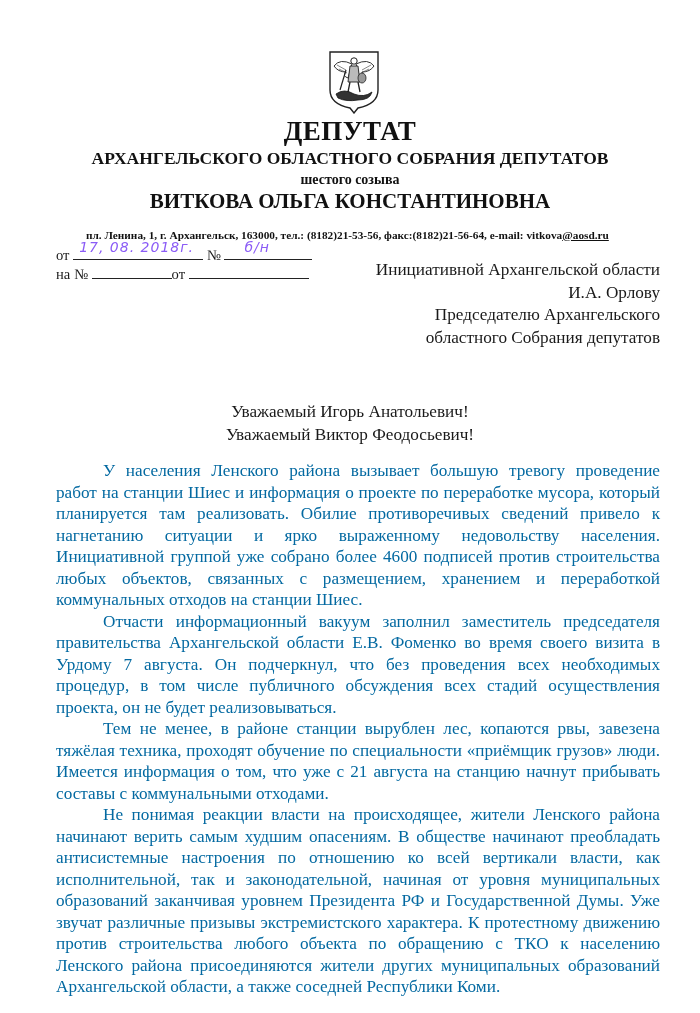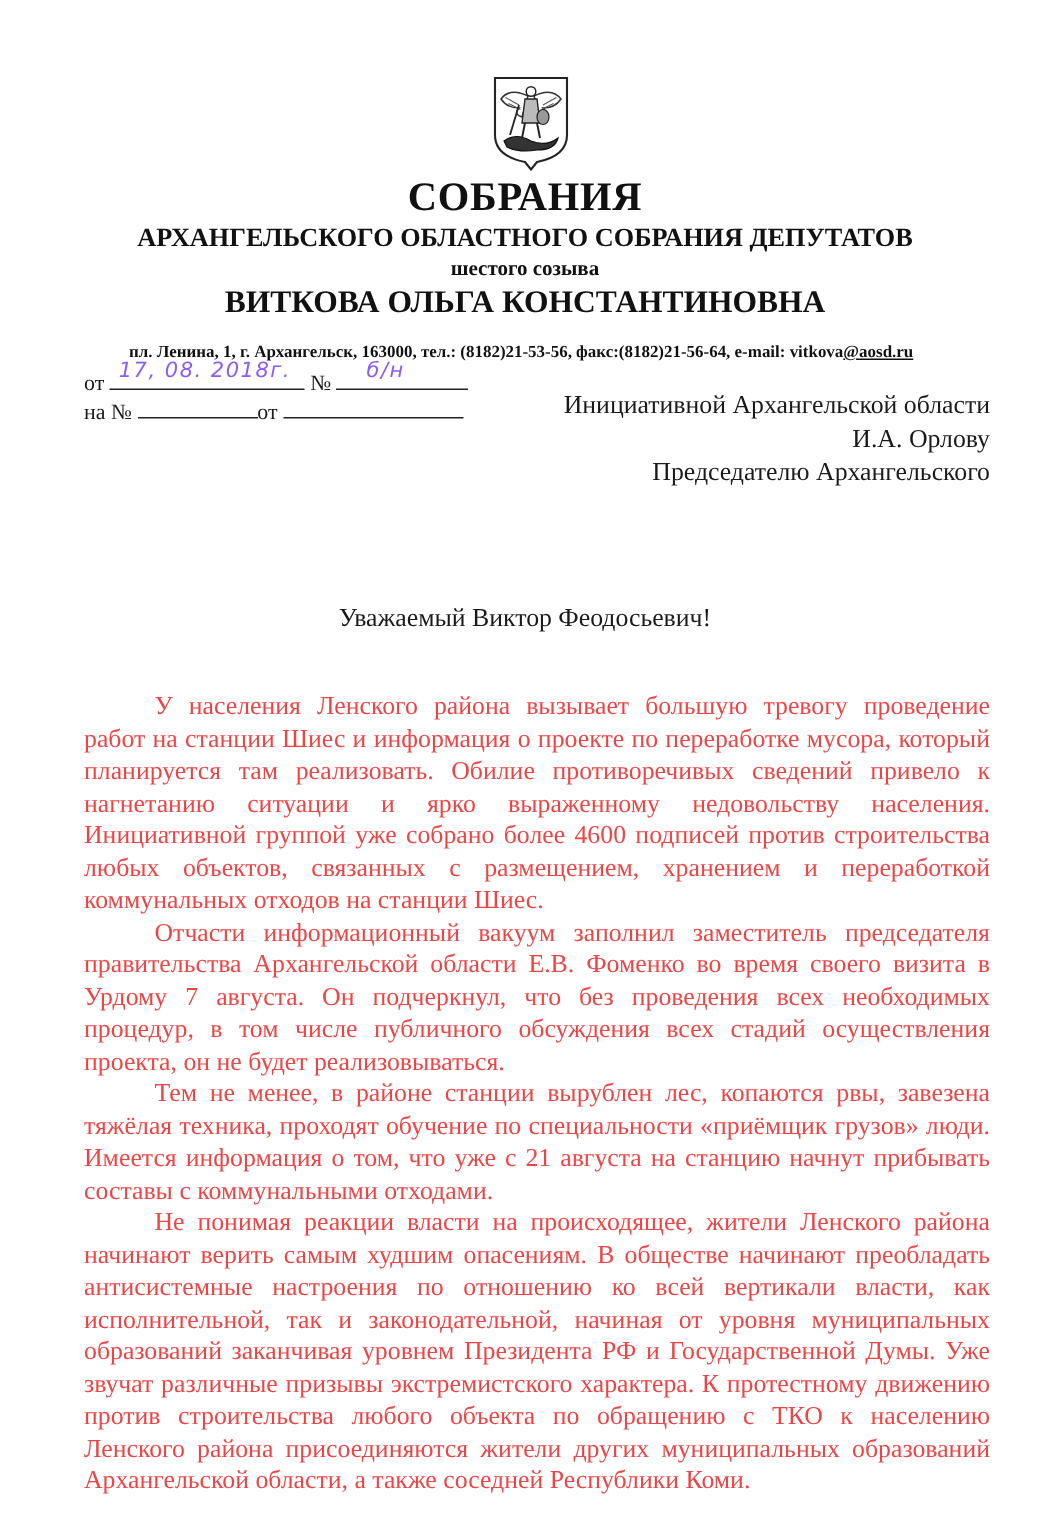--- a/index.html
+++ b/index.html
@@ -88,21 +88,21 @@
       line-height: 23px;
     }
     .body-text {
       position: absolute;
       left: 56px;
       top: 460px;
       width: 604px;
       font-size: 17.2px;
       line-height: 21.5px;
       text-align: justify;
-      color: #ef4444;
+      color: #0369a1;
     }
     .body-text p {
       margin: 0;
       text-indent: 47px;
     }
   </style>
 </head>
 <body>
 
 <svg class="coat-of-arms" viewBox="0 0 52 64">
@@ -118,21 +118,21 @@
 
   <path d="M18 20 L12 40" stroke="#222" stroke-width="1.2"></path>
 
   <ellipse cx="34" cy="28" rx="4" ry="5" fill="#999" stroke="#222" stroke-width="0.8"></ellipse>
 
   <path d="M22 32 L20 42 M30 32 L32 42" stroke="#222" stroke-width="1.3"></path>
 
   <path d="M8 44 Q16 38 26 44 Q36 48 44 42 Q42 50 30 50 Q18 52 10 48 Z" fill="#333" stroke="#111" stroke-width="0.8"></path>
 </svg>
 
-<div class="header-block h-title">СОБРАНИЯ</div>
+<div class="header-block h-title">ДЕПУТАТ</div>
 <div class="header-block h-org">АРХАНГЕЛЬСКОГО ОБЛАСТНОГО СОБРАНИЯ ДЕПУТАТОВ</div>
 <div class="header-block h-conv">шестого созыва</div>
 <div class="header-block h-name">ВИТКОВА ОЛЬГА КОНСТАНТИНОВНА</div>
 
 <div class="contact-line">
   <span>пл. Ленина, 1, г. Архангельск, 163000, тел.: (8182)21-53-56, факс:(8182)21-56-64, e-mail: vitkova</span><span class="email-domain">@aosd.ru</span>
 </div>
 
 <div class="ref-line" style="top:245px;">
   <span>от</span>
@@ -147,23 +147,25 @@
 <div class="ref-line" style="top:264px;">
   <span>на №</span>
   <span class="blank" style="width:80px;"></span><span>от</span>
   <span class="blank" style="width:120px;"></span>
 </div>
 
 <div class="addressee">
   <div>Инициативной Архангельской области</div>
   <div>И.А. Орлову</div>
   <div>Председателю Архангельского</div>
+  <div>областного Собрания депутатов</div>
 </div>
 
 <div class="salutation">
+  <div>Уважаемый Игорь Анатольевич!</div>
   <div>Уважаемый Виктор Феодосьевич!</div>
 </div>
 
 <div class="body-text">
   <p>У населения Ленского района вызывает большую тревогу проведение работ на станции Шиес и информация о проекте по переработке мусора, который планируется там реализовать. Обилие противоречивых сведений привело к нагнетанию ситуации и ярко выраженному недовольству населения. Инициативной группой уже собрано более 4600 подписей против строительства любых объектов, связанных с размещением, хранением и переработкой коммунальных отходов на станции Шиес.</p>
   <p>Отчасти информационный вакуум заполнил заместитель председателя правительства Архангельской области Е.В. Фоменко во время своего визита в Урдому 7 августа. Он подчеркнул, что без проведения всех необходимых процедур, в том числе публичного обсуждения всех стадий осуществления проекта, он не будет реализовываться.</p>
   <p>Тем не менее, в районе станции вырублен лес, копаются рвы, завезена тяжёлая техника, проходят обучение по специальности «приёмщик грузов» люди. Имеется информация о том, что уже с 21 августа на станцию начнут прибывать составы с коммунальными отходами.</p>
   <p>Не понимая реакции власти на происходящее, жители Ленского района начинают верить самым худшим опасениям. В обществе начинают преобладать антисистемные настроения по отношению ко всей вертикали власти, как исполнительной, так и законодательной, начиная от уровня муниципальных образований заканчивая уровнем Президента РФ и Государственной Думы. Уже звучат различные призывы экстремистского характера. К протестному движению против строительства любого объекта по обращению с ТКО к населению Ленского района присоединяются жители других муниципальных образований Архангельской области, а также соседней Республики Коми.</p>
 </div>
 

